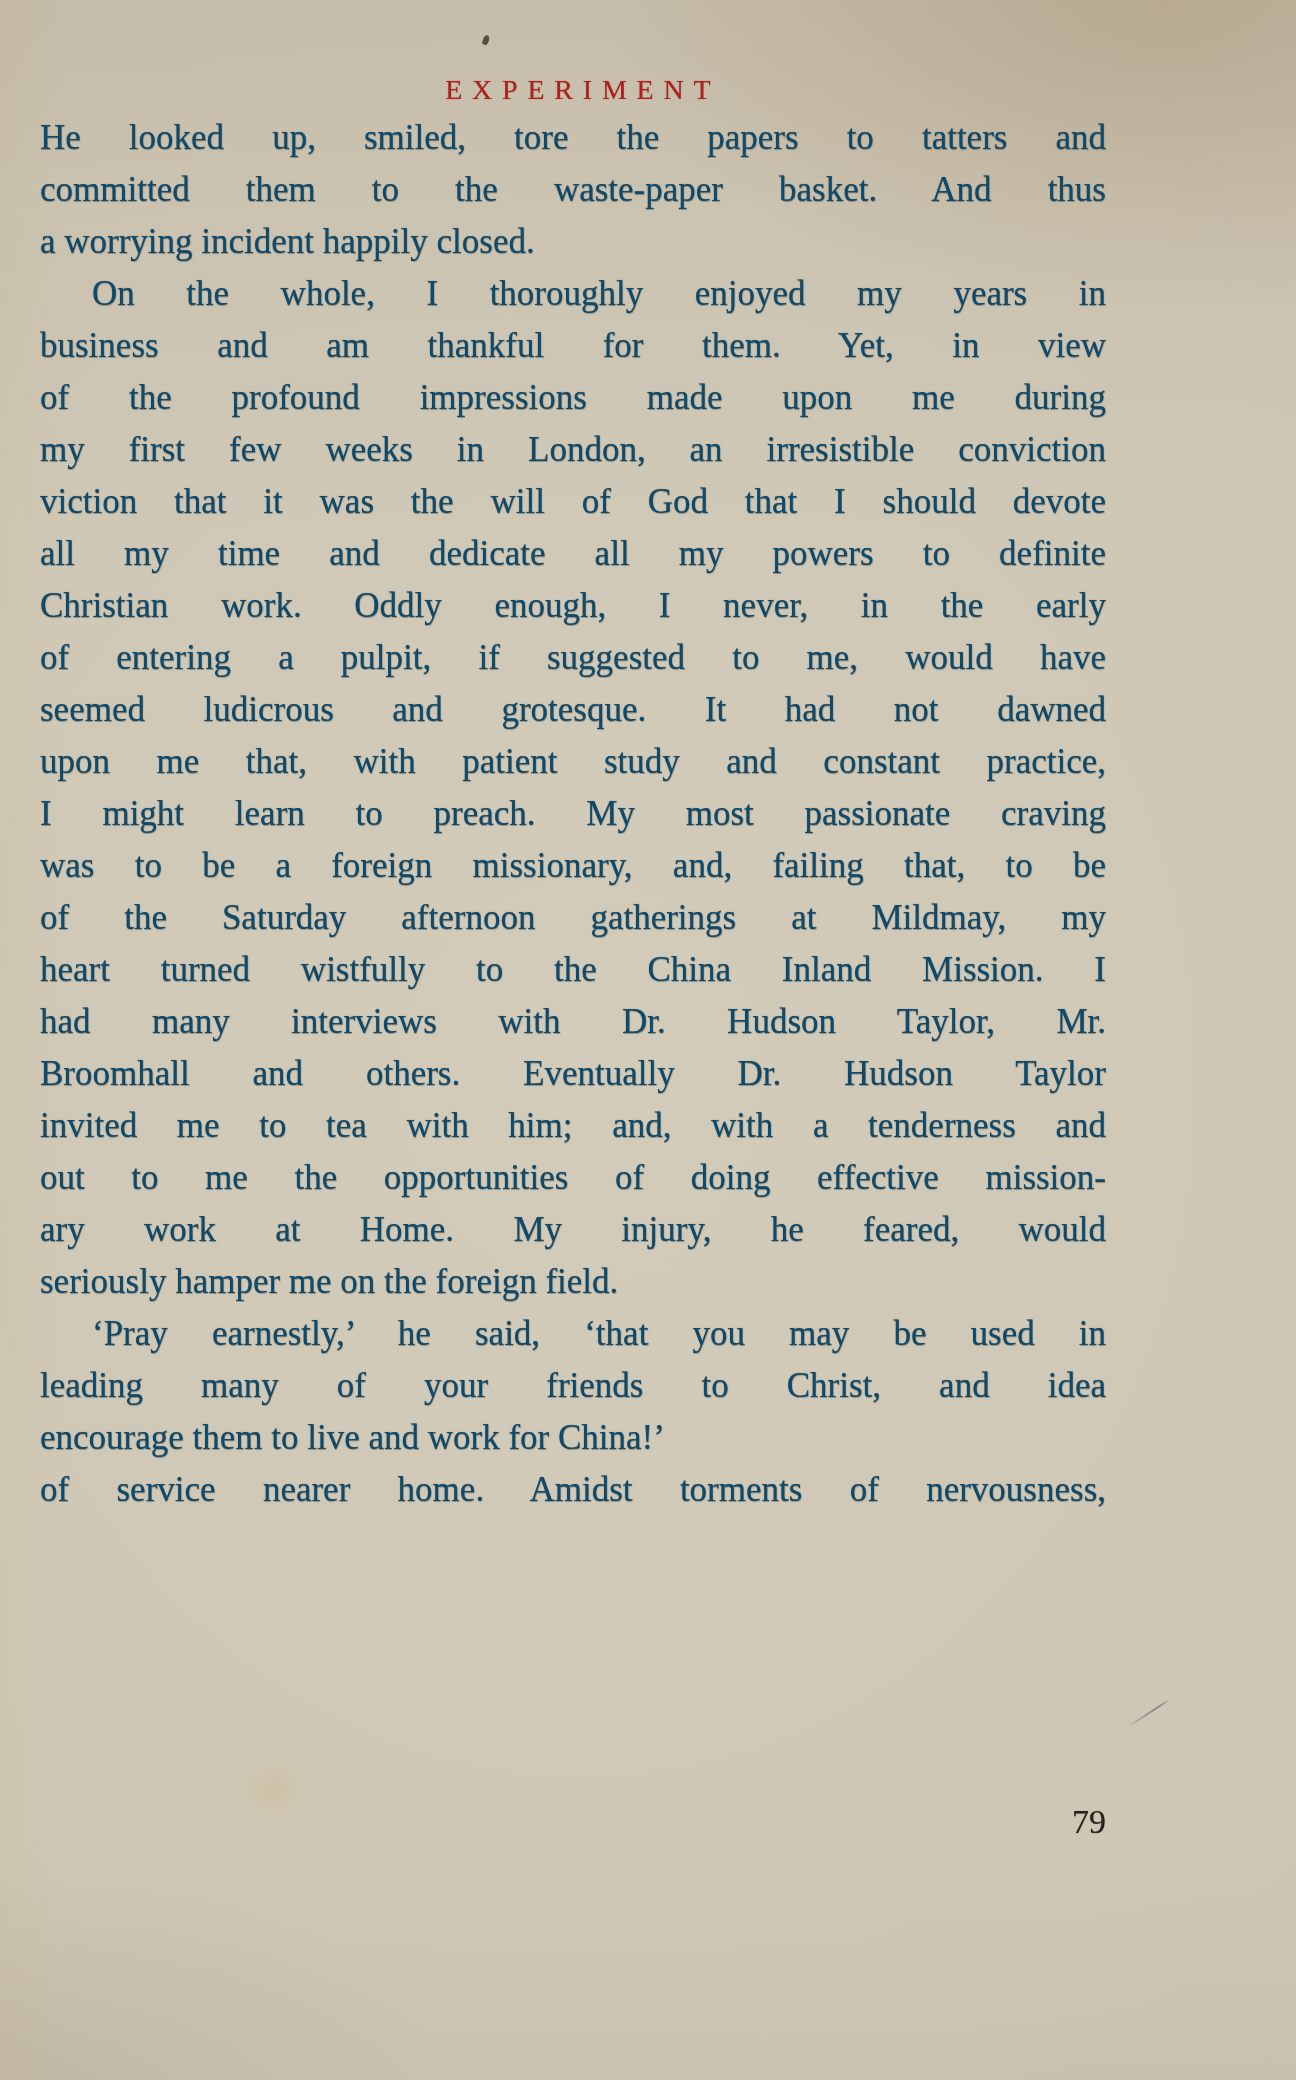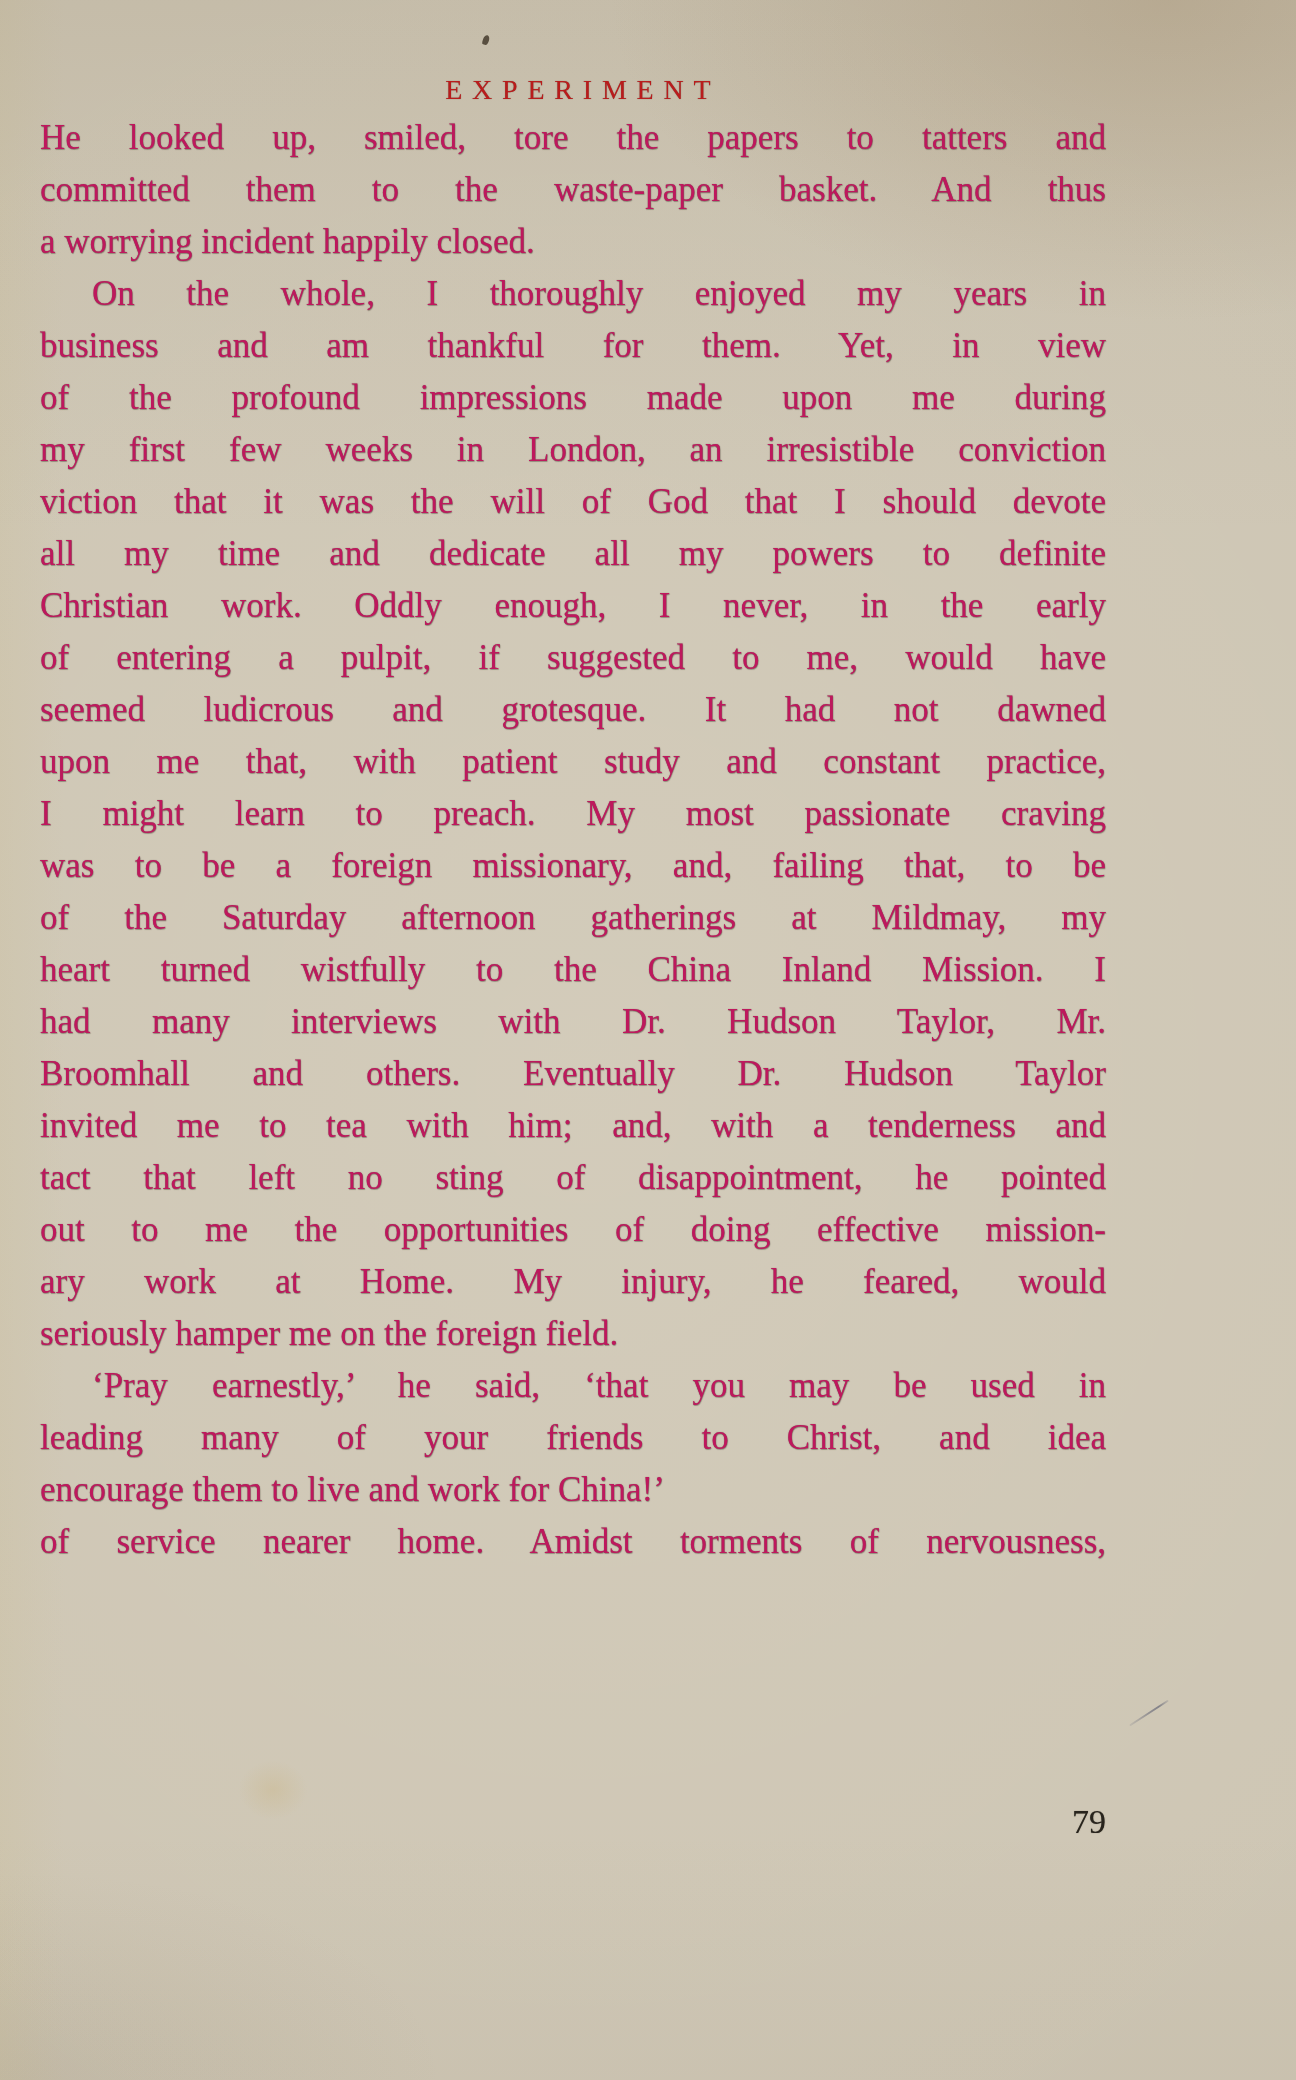--- a/index.html
+++ b/index.html
@@ -41,21 +41,21 @@
   .text-block {
     position: absolute;
     left: 40px;
     top: 112px;
     width: 1066px;
   }
   .line {
     height: 52px;
     line-height: 52px;
     font-size: 35px;
-    color: #be185d;
+    color: #0c4a6e;
     text-align: left;
     white-space: nowrap;
     text-shadow: 0 0 1px rgba(45,40,30,0.5), 0.5px 0.8px 0.8px rgba(55,48,35,0.35);
   }
   .line.just {
     white-space: normal;
     text-align: justify;
     text-align-last: justify;
   }
   .line.indent {
@@ -122,21 +122,20 @@
       <div class="line just">of entering a pulpit, if suggested to me, would have</div>
       <div class="line just">seemed ludicrous and grotesque. It had not dawned</div>
       <div class="line just">upon me that, with patient study and constant practice,</div>
       <div class="line just">I might learn to preach. My most passionate craving</div>
       <div class="line just">was to be a foreign missionary, and, failing that, to be</div>
       <div class="line just">of the Saturday afternoon gatherings at Mildmay, my</div>
       <div class="line just">heart turned wistfully to the China Inland Mission. I</div>
       <div class="line just">had many interviews with Dr. Hudson Taylor, Mr.</div>
       <div class="line just">Broomhall and others. Eventually Dr. Hudson Taylor</div>
       <div class="line just">invited me to tea with him; and, with a tenderness and</div>
-      <div class="line just">tact that left no sting of disappointment, he pointed</div>
       <div class="line just">out to me the opportunities of doing effective mission-</div>
       <div class="line just">ary work at Home. My injury, he feared, would</div>
       <div class="line">seriously hamper me on the foreign field.</div>
       <div class="line just indent">‘Pray earnestly,’ he said, ‘that you may be used in</div>
       <div class="line just">leading many of your friends to Christ, and idea</div>
       <div class="line">encourage them to live and work for China!’</div>
       <div class="line just">of service nearer home. Amidst torments of nervousness,</div>
     </div>
   <div class="paper-stain"></div>
   <div class="pencil-mark"></div>

